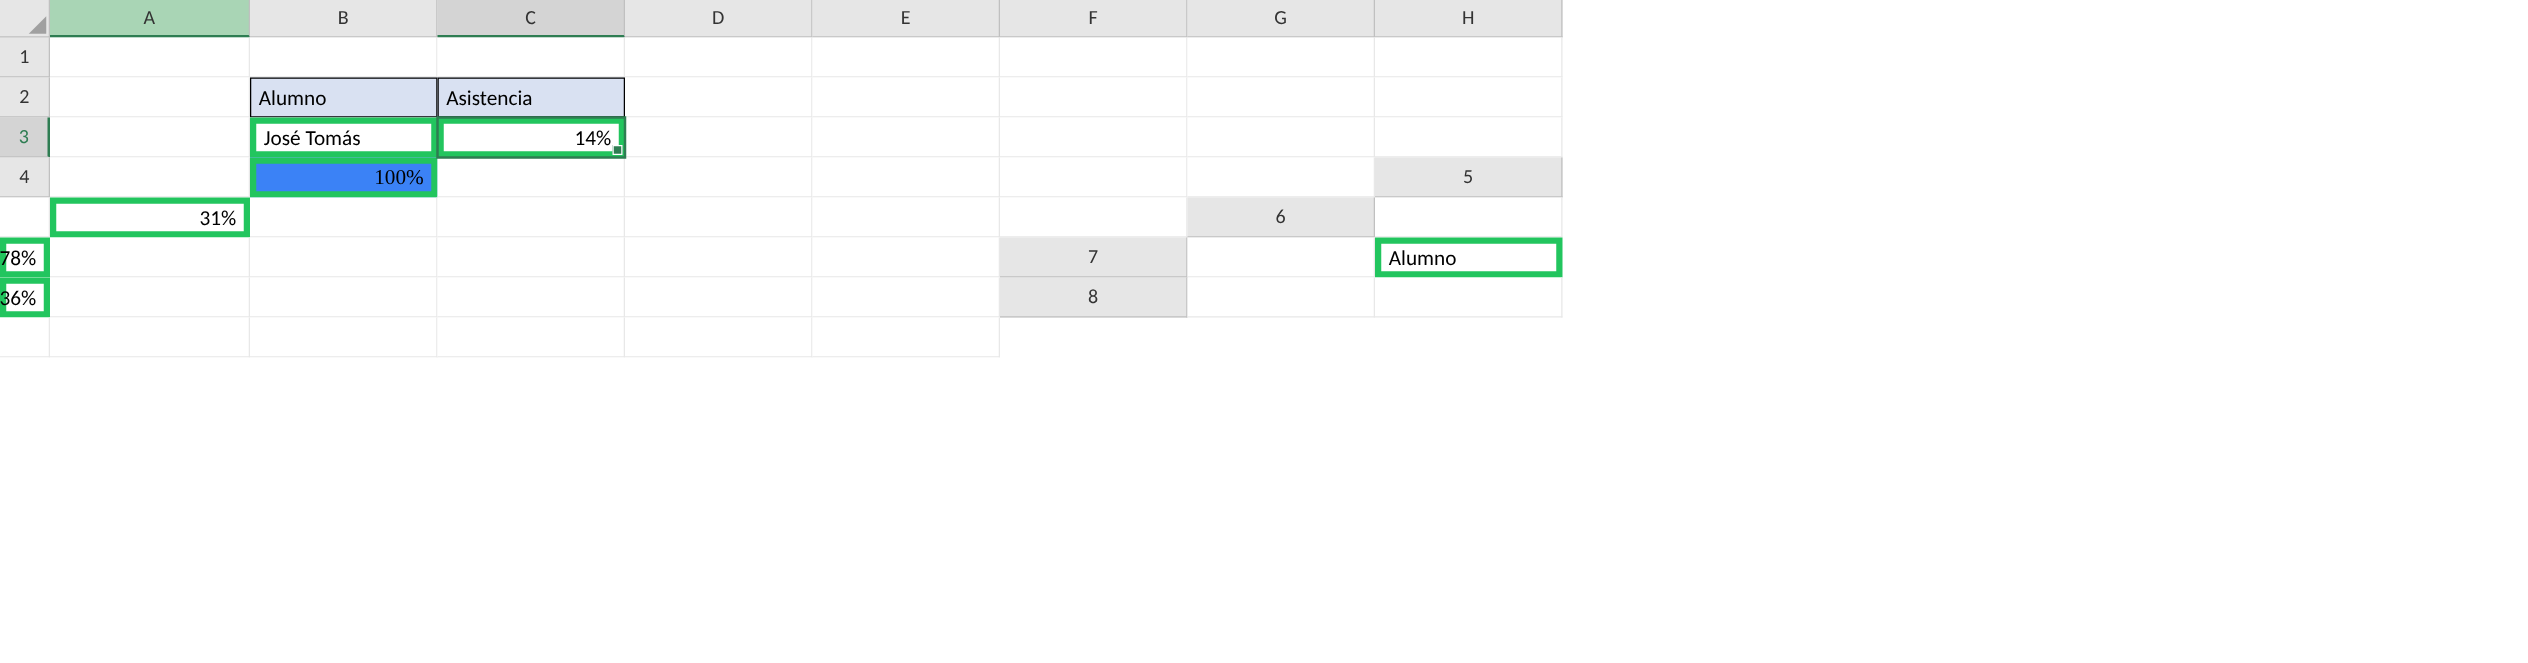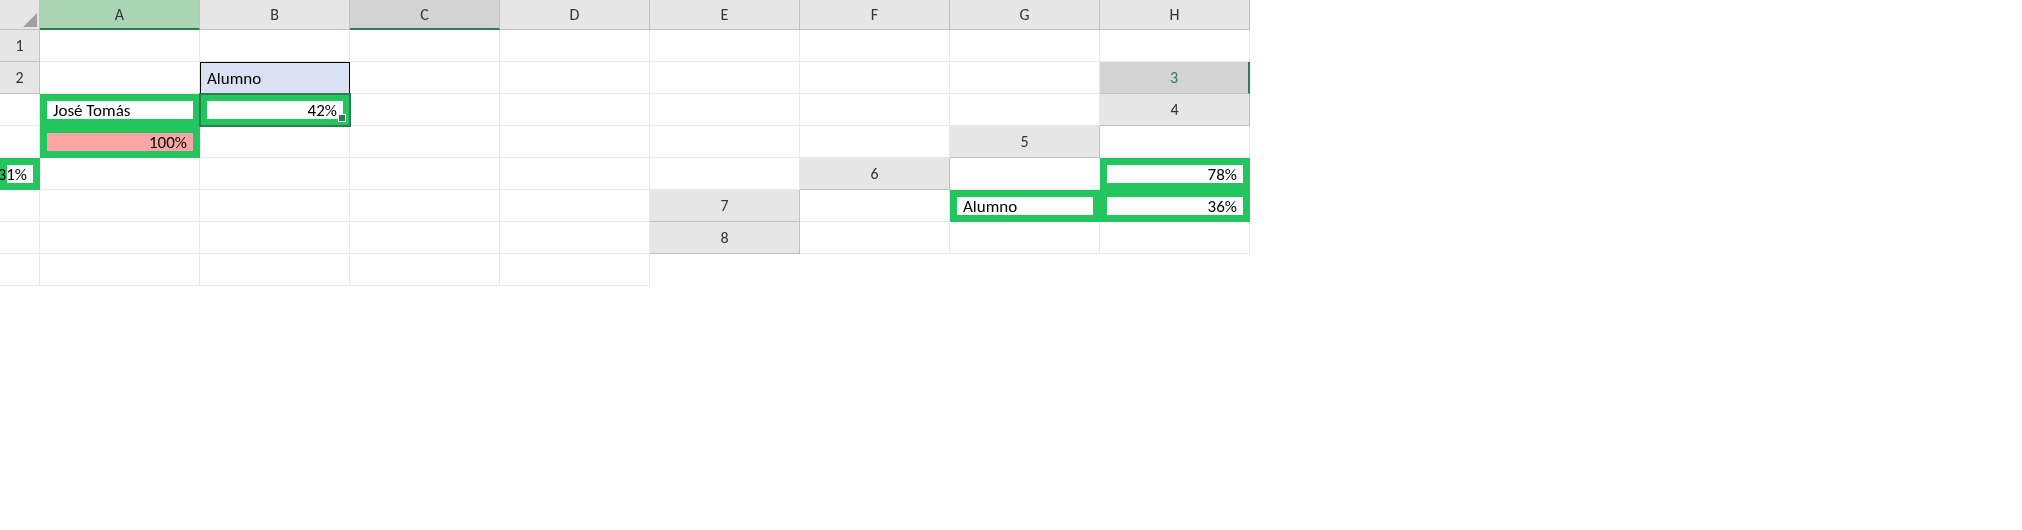--- a/index.html
+++ b/index.html
@@ -78,29 +78,30 @@
       padding: 0 5px;
       font-size: 17px;
       color: #000;
     }
     .cell.tbl-header {
       background: #d9e1f2;
       border: 1px solid #000;
       padding-left: 6px;
     }
     .cell.tbl-body {
-      border: 7px solid #22c55e;
+      border: 5px solid #22c55e;
       padding-left: 6px;
     }
     .cell.right {
       justify-content: flex-end;
       padding-right: 6px;
     }
     .cell.highlight {
-      background: #fca5a5;
+      background: #3b82f6;
+      font-family: Liberation Serif, serif;
     }
     .cell.active-cell {
       position: relative;
       outline: 2px solid #2e7d52;
       outline-offset: -1px;
       z-index: 2;
     }
     .cell.active-cell::after {
       content: "";
       position: absolute;
@@ -133,30 +134,31 @@
   <div class="cell"></div>
   <div class="cell"></div>
   <div class="cell"></div>
   <div class="cell"></div>
   <div class="cell"></div>
   <div class="cell"></div>
 
   <div class="row-header">2</div>
   <div class="cell"></div>
   <div class="cell tbl-header">Alumno</div>
+  <div class="cell tbl-header">Asistencia</div>
   <div class="cell"></div>
   <div class="cell"></div>
   <div class="cell"></div>
   <div class="cell"></div>
   <div class="cell"></div>
 
   <div class="row-header selected-row">3</div>
   <div class="cell"></div>
   <div class="cell tbl-body">José Tomás</div>
-  <div class="cell tbl-body right active-cell">42%</div>
+  <div class="cell tbl-body right active-cell">14%</div>
   <div class="cell"></div>
   <div class="cell"></div>
   <div class="cell"></div>
   <div class="cell"></div>
   <div class="cell"></div>
 
   <div class="row-header">4</div>
   <div class="cell"></div>
   <div class="cell tbl-body right highlight">100%</div>
   <div class="cell"></div>

